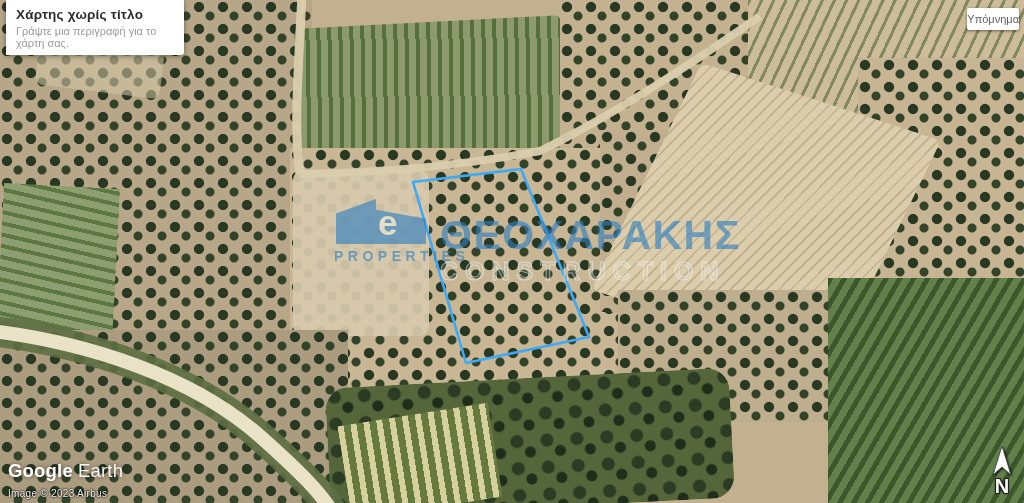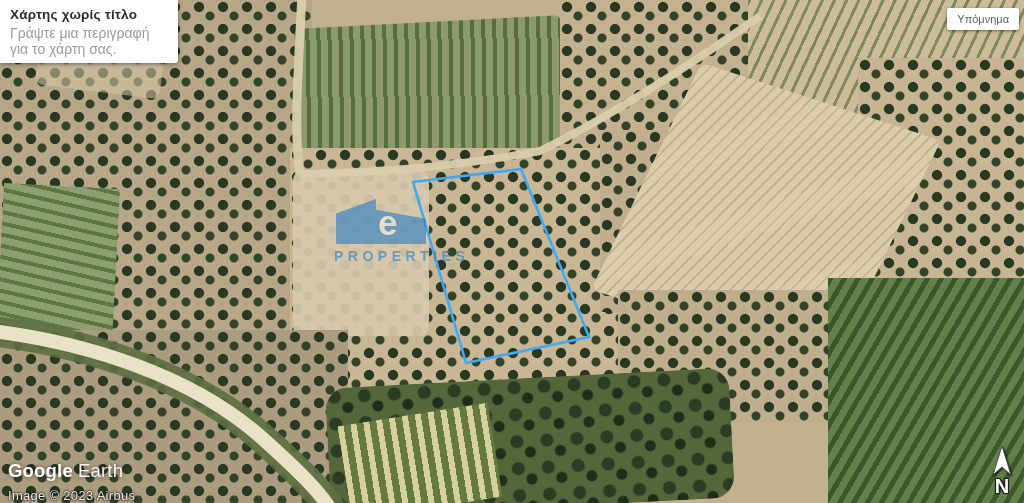--- a/index.html
+++ b/index.html
@@ -9,34 +9,34 @@
   .olives{background-image:
       radial-gradient(circle at 7px 7px, #283823 0 4.6px, rgba(0,0,0,0) 5.6px),
       radial-gradient(circle at 18px 16px, #33432a 0 4px, rgba(0,0,0,0) 5px);
     background-size:24px 22px;}
   .olives-big{background-image:
       radial-gradient(circle at 9px 9px, #2b3b24 0 6px, rgba(0,0,0,0) 7px),
       radial-gradient(circle at 22px 20px, #1f2e1a 0 5px, rgba(0,0,0,0) 6px);
     background-size:30px 27px;}
   .svg-abs{position:absolute;left:0;top:0;}
   
-  .title-card{position:absolute;left:0;top:0;width:158px;background:#fff;
+  .title-card{position:absolute;left:6px;top:0;width:158px;background:#fff;
     border-radius:0 0 3px 0;box-shadow:0 1px 5px rgba(0,0,0,.45);
     padding:7px 10px 6px 10px;z-index:60;cursor:pointer;}
   .title-card .t{font-size:13.5px;font-weight:bold;color:#2d2d2d;letter-spacing:.2px;}
-  .title-card .s{font-size:14px;color:#9b9b9b;margin-top:3px;}
+  .title-card .s{font-size:11px;color:#9b9b9b;margin-top:3px;}
   .legend-btn{position:absolute;top:8px;right:5px;background:#fff;border:none;
-    border-radius:2px;box-shadow:0 1px 3px rgba(0,0,0,.5);padding:5px 10px;
+    border-radius:2px;box-shadow:0 1px 3px rgba(0,0,0,.5);padding:5px 0;
     font-size:11px;color:#5f5f5f;font-family:"Liberation Sans",sans-serif;
     cursor:pointer;z-index:60;}
   .ge-logo{position:absolute;left:8px;top:460px;z-index:60;color:#fff;
     font-size:18.5px;text-shadow:0 0 4px rgba(0,0,0,.55);letter-spacing:.2px;}
   .ge-logo .g1{font-weight:700;}
   .ge-logo .g2{font-weight:300;margin-left:5px;color:#f4f4f4;}
-  .attrib{position:absolute;left:8px;top:488px;z-index:60;font-size:13px;
+  .attrib{position:absolute;left:8px;top:488px;z-index:60;font-size:10px;
     color:rgba(255,255,255,.9);text-shadow:0 0 2px #000,0 0 2px #000;letter-spacing:.3px;}
   .compass{position:absolute;right:7px;top:445px;width:30px;z-index:60;text-align:center;}
   .compass svg{display:block;margin:0 auto;filter:drop-shadow(1px 1px 1px rgba(0,0,0,.8));}
   .compass .n{font-size:20px;font-weight:bold;color:#fff;line-height:.9;
     text-shadow:1px 1px 1px #1a1a1a,-1px -1px 1px #1a1a1a,1px -1px 1px #1a1a1a,-1px 1px 1px #1a1a1a;}
   
   .watermark{position:absolute;left:334px;top:198px;display:flex;opacity:.62;
     z-index:40;pointer-events:none;}
   .wm-logo-col{width:104px;flex:none;}
   .wm-mark{position:relative;width:96px;height:46px;}
@@ -97,20 +97,24 @@
 
   <div class="watermark">
     <div class="wm-logo-col">
       <div class="wm-mark">
         <div class="wm-b1"></div>
         <div class="wm-b2"></div>
         <div class="wm-e">e</div>
       </div>
       <div class="wm-caption">PROPERTIES</div>
     </div>
+    <div class="wm-brand-col">
+      <div class="wm-line1">ΘΕΟΧΑΡΑΚΗΣ</div>
+      <div class="wm-line2">CONSTRUCTION</div>
+    </div>
   </div>
 
   <div class="title-card">
     <div class="t">Χάρτης χωρίς τίτλο</div>
     <div class="s">Γράψτε μια περιγραφή για το χάρτη σας.</div>
   </div>
 
   <button class="legend-btn">Υπόμνημα</button>
 
   <div class="ge-logo">

